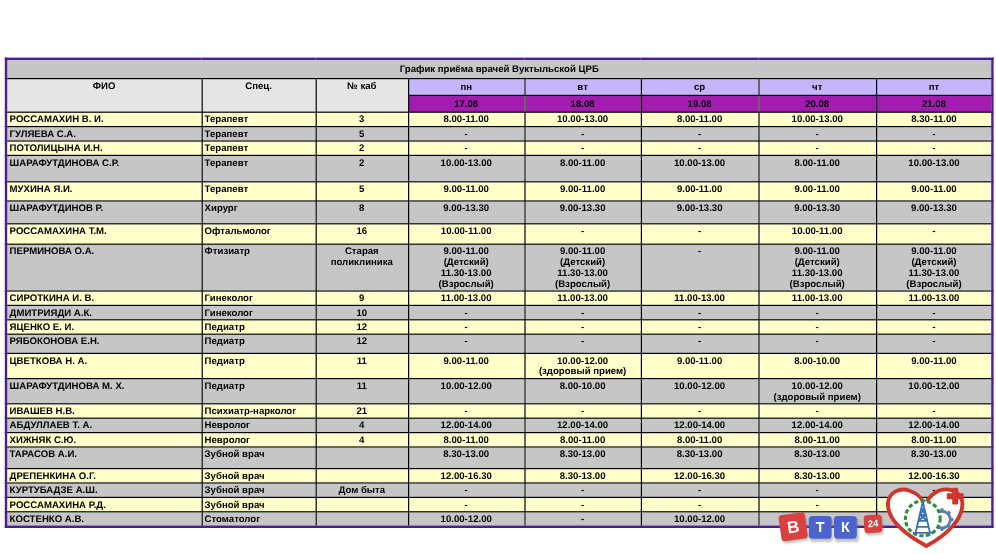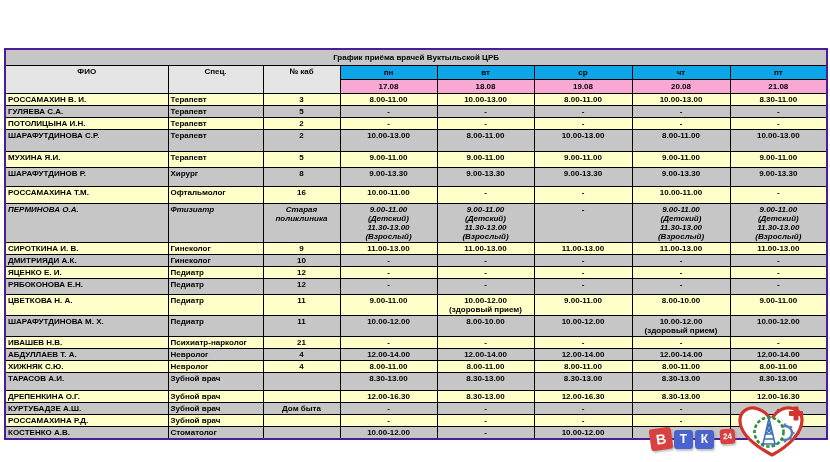--- a/index.html
+++ b/index.html
@@ -12,22 +12,22 @@
     border-collapse:collapse; table-layout:fixed;
     border:2px solid #4c1d95;
     margin-top:40px;
   }
   .schedule th, .schedule td {
     border:1px solid #000; color:#000; font-weight:bold;
     font-size:8px; line-height:9px; padding:1px 2px; overflow:hidden;
   }
   .title-cell { background:#C6C6C6; font-size:11px; line-height:12px; height:13px; text-align:center; padding:0; }
   .mh { background:#e5e5e5; text-align:center; vertical-align:top; padding-top:3px; }
-  .day-cell  { background:#0ea5e9; text-align:center; height:11px; }
-  .date-cell { background:#f9a8d4; text-align:center; height:11px; }
+  .day-cell  { background:#c4b5fd; text-align:center; height:11px; }
+  .date-cell { background:#a21caf; text-align:center; height:11px; }
   tbody td { vertical-align:top; }
   tr.yellow td { background:#FFFFC9; }
   tr.gray td   { background:#C6C6C6; }
   .c-fio, .c-spec { text-align:left; padding-left:4px; }
   .c-cab, .c-time { text-align:center; white-space:pre-line; }
 
   
   .btk {
     position:absolute; left:650px; top:421px; height:36px;
     display:flex; align-items:center; gap:2px;
@@ -146,21 +146,21 @@
         <tr class="yellow" style="height: 17px;">
           <td class="c-fio">РОССАМАХИНА Т.М.</td>
           <td class="c-spec">Офтальмолог</td>
           <td class="c-cab">16</td>
           <td class="c-time">10.00-11.00</td>
           <td class="c-time">-</td>
           <td class="c-time">-</td>
           <td class="c-time">10.00-11.00</td>
           <td class="c-time">-</td>
         </tr>
-        <tr class="gray" style="height: 32px; font-style: italic;">
+        <tr class="gray" style="height: 32px;">
           <td class="c-fio">ПЕРМИНОВА О.А.</td>
           <td class="c-spec">Фтизиатр</td>
           <td class="c-cab">Старая поликлиника</td>
           <td class="c-time">9.00-11.00
 (Детский)
 11.30-13.00
 (Взрослый)</td>
           <td class="c-time">9.00-11.00
 (Детский)
 11.30-13.00

